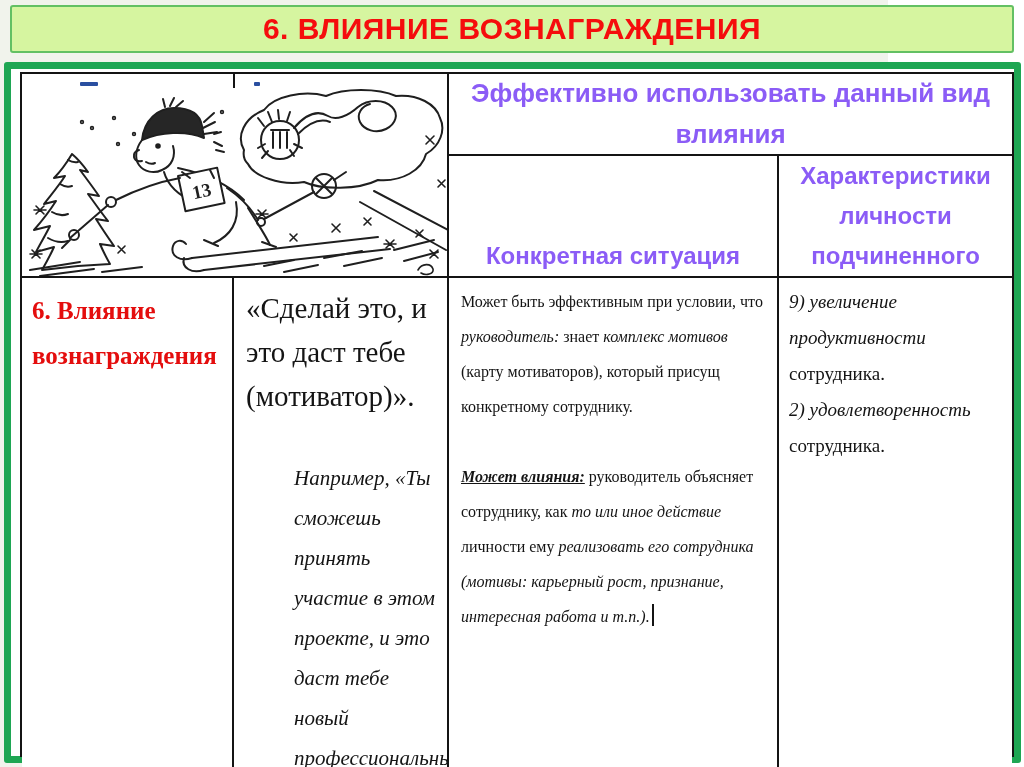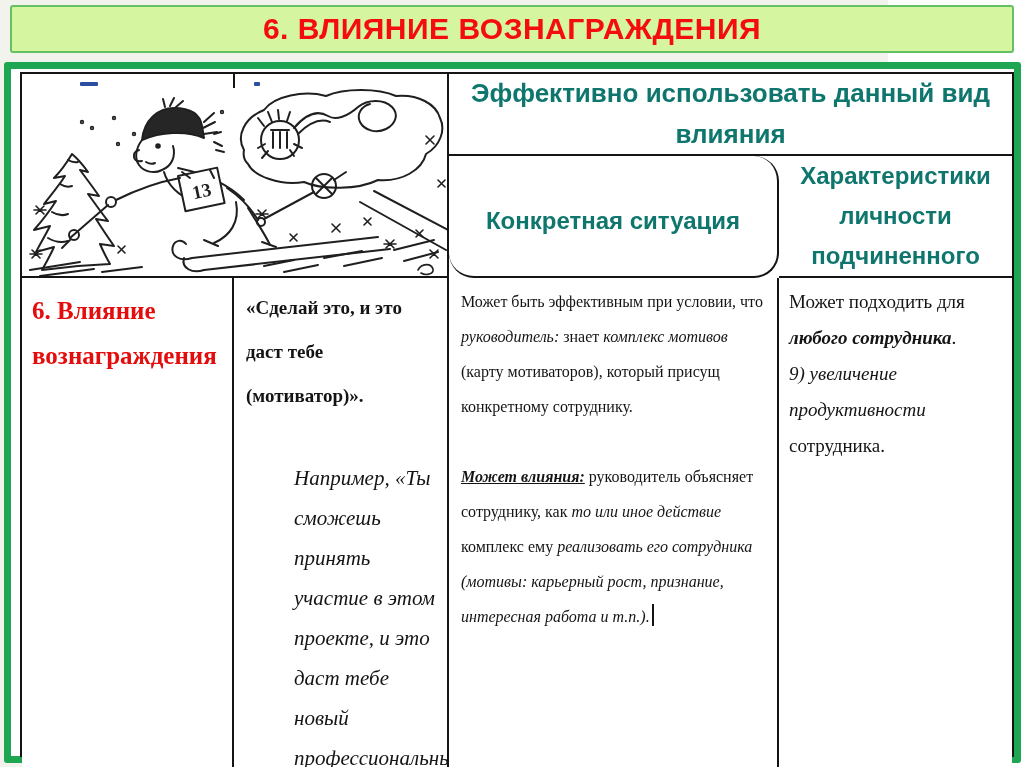--- a/index.html
+++ b/index.html
@@ -30,33 +30,33 @@
     background:#fff; border:2px solid #141414;
     display:grid;
     grid-template-columns:212px 215px 330px 1fr;
     grid-template-rows:82px 122px 1fr 12px;
   }
   .cell { border-right:2px solid #141414; border-bottom:2px solid #141414; position:relative; background:#fff; }
   .no-r { border-right:none; }
   .cartoon-cell { grid-column:1/3; grid-row:1/3; overflow:hidden; }
   .h-merged { grid-column:3/5; grid-row:1; border-right:none;
               display:flex; align-items:center; justify-content:center; text-align:center; }
-  .h-sit  { grid-column:3; grid-row:2; display:flex; align-items:center; justify-content:center; padding-top:10px; text-align:center;border-radius:25px;}
+  .h-sit  { grid-column:3; grid-row:2; display:flex; align-items:flex-end; justify-content:center; padding-top:10px; text-align:center;}
   .h-char { grid-column:4; grid-row:2; border-right:none; display:flex; align-items:center; justify-content:flex-end; text-align:center; }
   .hdr-text {
     font-family:"Liberation Sans", sans-serif; font-weight:bold;
-    color:#0f766e; font-size:26px; line-height:41px; padding:0 8px;
+    color:#8b5cf6; font-size:26px; line-height:41px; padding:0 8px;
   }
   .h-sit .hdr-text, .h-char .hdr-text { font-size:24px; line-height:40px; }
   
   .c-label, .c-formula, .c-sit, .c-char { grid-row:3; border-bottom:3px solid #141414; }
   .c-label { grid-column:1; padding:10px 10px; }
   .c-label span { color:#e40d0d; font-weight:bold; font-size:25px; line-height:45px; }
   .c-formula { grid-column:2; padding:8px 12px; }
-  .c-formula .quote { font-weight:bold; font-size:19px; line-height:44px; }
+  .c-formula .quote { font-weight:normal; font-size:29px; line-height:44px; }
   .c-formula .example { font-style:italic; font-size:21px; line-height:40px; margin-top:40px;margin-left:48px; }
   .c-sit { grid-column:3; padding:6px 12px; font-size:16px; line-height:35px; }
   .c-sit p + p { margin-top:35px; }
   .c-char { grid-column:4; padding:6px 10px; font-size:19px; line-height:36px; }
   .c-char .gap { margin-top:36px; }
   .i   { font-style:italic; }
   .bi  { font-weight:bold; font-style:italic; }
   .biu { font-weight:bold; font-style:italic; text-decoration:underline; }
   .caret { display:inline-block; width:2px; height:22px; background:#141414; vertical-align:-4px; margin-left:2px; }
   
@@ -193,26 +193,26 @@
       <span>6. Влияние вознаграждения</span>
     </div>
 
     <div class="cell c-formula">
       <p class="quote">«Сделай это, и это даст тебе (мотиватор)».</p>
       <p class="example">Например, «Ты сможешь принять участие в этом проекте, и это даст тебе новый профессиональный опыт».</p>
     </div>
 
     <div class="cell c-sit">
       <p><span>Может быть эффективным при условии, что </span><span class="i">руководитель:</span><span> знает </span><span class="i">комплекс мотивов</span><span> (карту мотиваторов), который присущ конкретному сотруднику.</span></p>
-      <p><span class="biu">Может влияния:</span><span> руководитель объясняет сотруднику, как </span><span class="i">то или иное действие</span><span> комплекс ему </span><span class="i">реализовать его сотрудника (мотивы: карьерный рост, признание, интересная работа и т.п.).</span><span class="caret"></span></p>
+      <p><span class="biu">Может влияния:</span><span> руководитель объясняет сотруднику, как </span><span class="i">то или иное действие</span><span> личности ему </span><span class="i">реализовать его сотрудника (мотивы: карьерный рост, признание, интересная работа и т.п.).</span><span class="caret"></span></p>
     </div>
 
     <div class="cell c-char no-r">
-      <p><span>Может подходить для </span><span class="bi">любого сотрудника</span><span>.</span></p>
       <p><span class="i">9) увеличение продуктивности</span><span> сотрудника.</span></p>
+      <p><span class="i">2) удовлетворенность</span><span> сотрудника.</span></p>
     </div>
 
     <div class="cell sliver s1"></div>
     <div class="cell sliver s2"></div>
     <div class="cell sliver s3"></div>
     <div class="cell sliver s4 no-r"></div>
 
   </div>
 </div>
 

